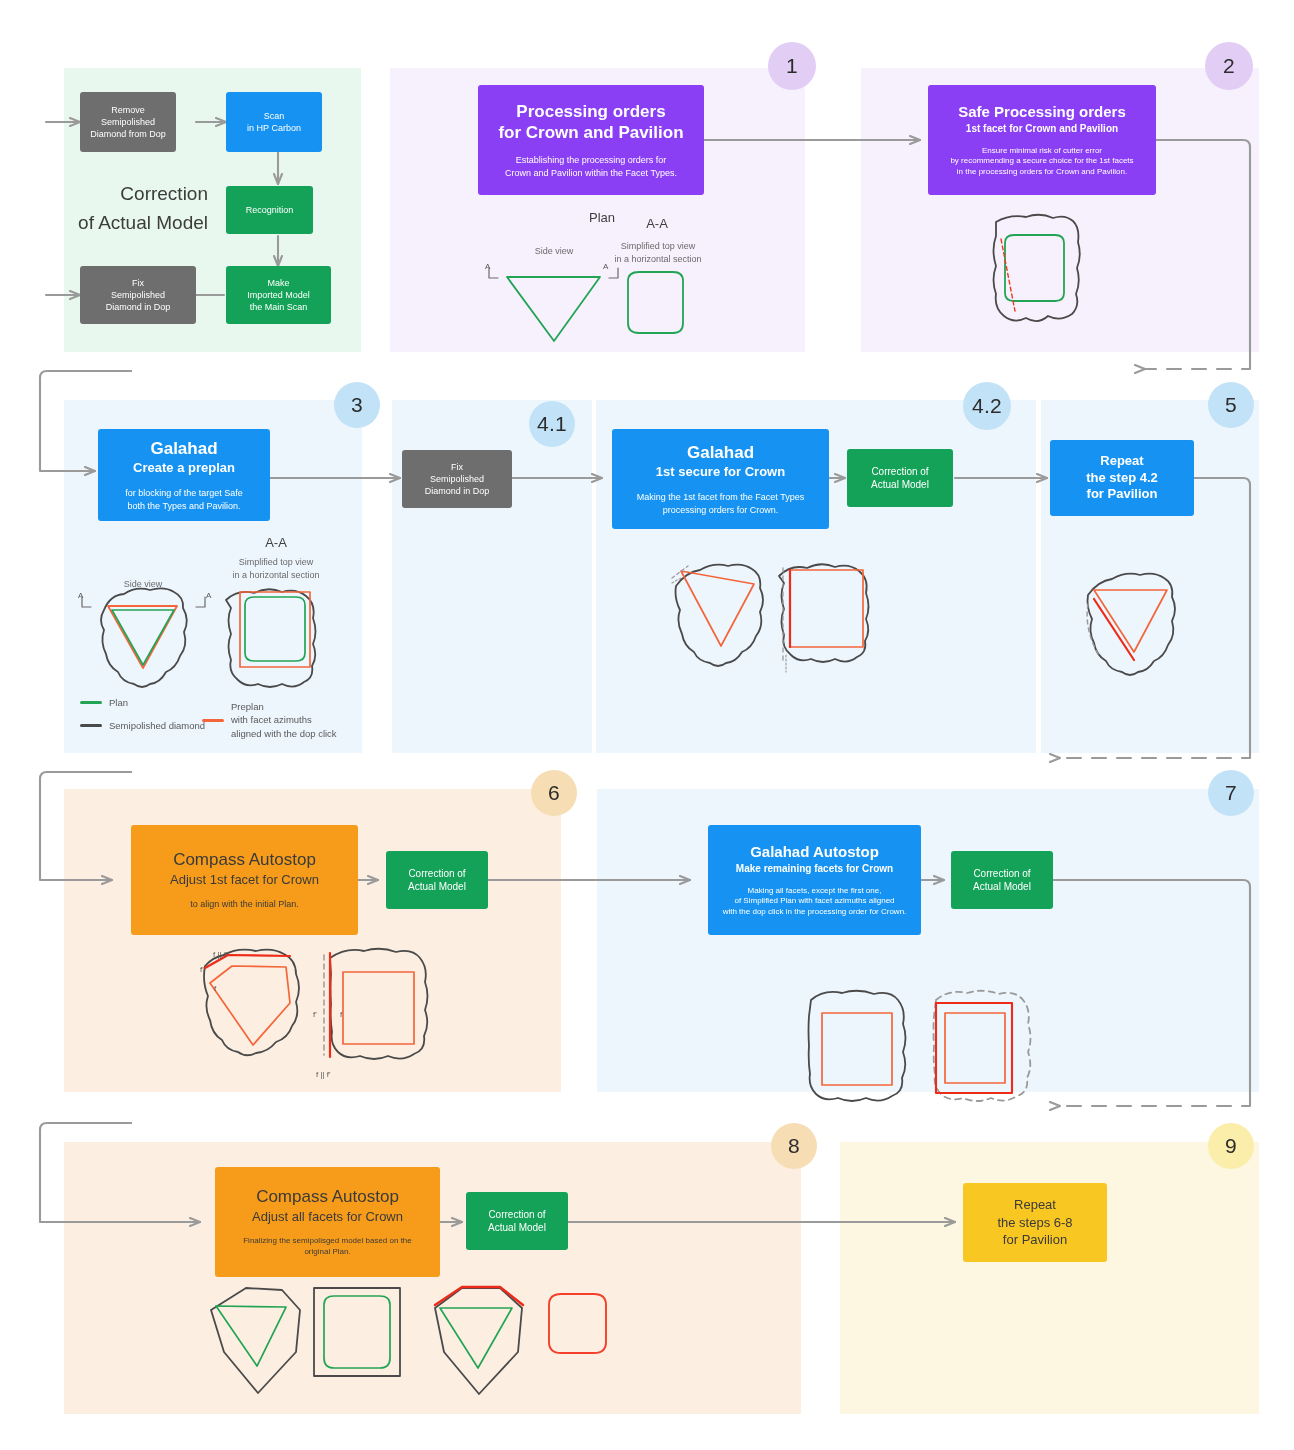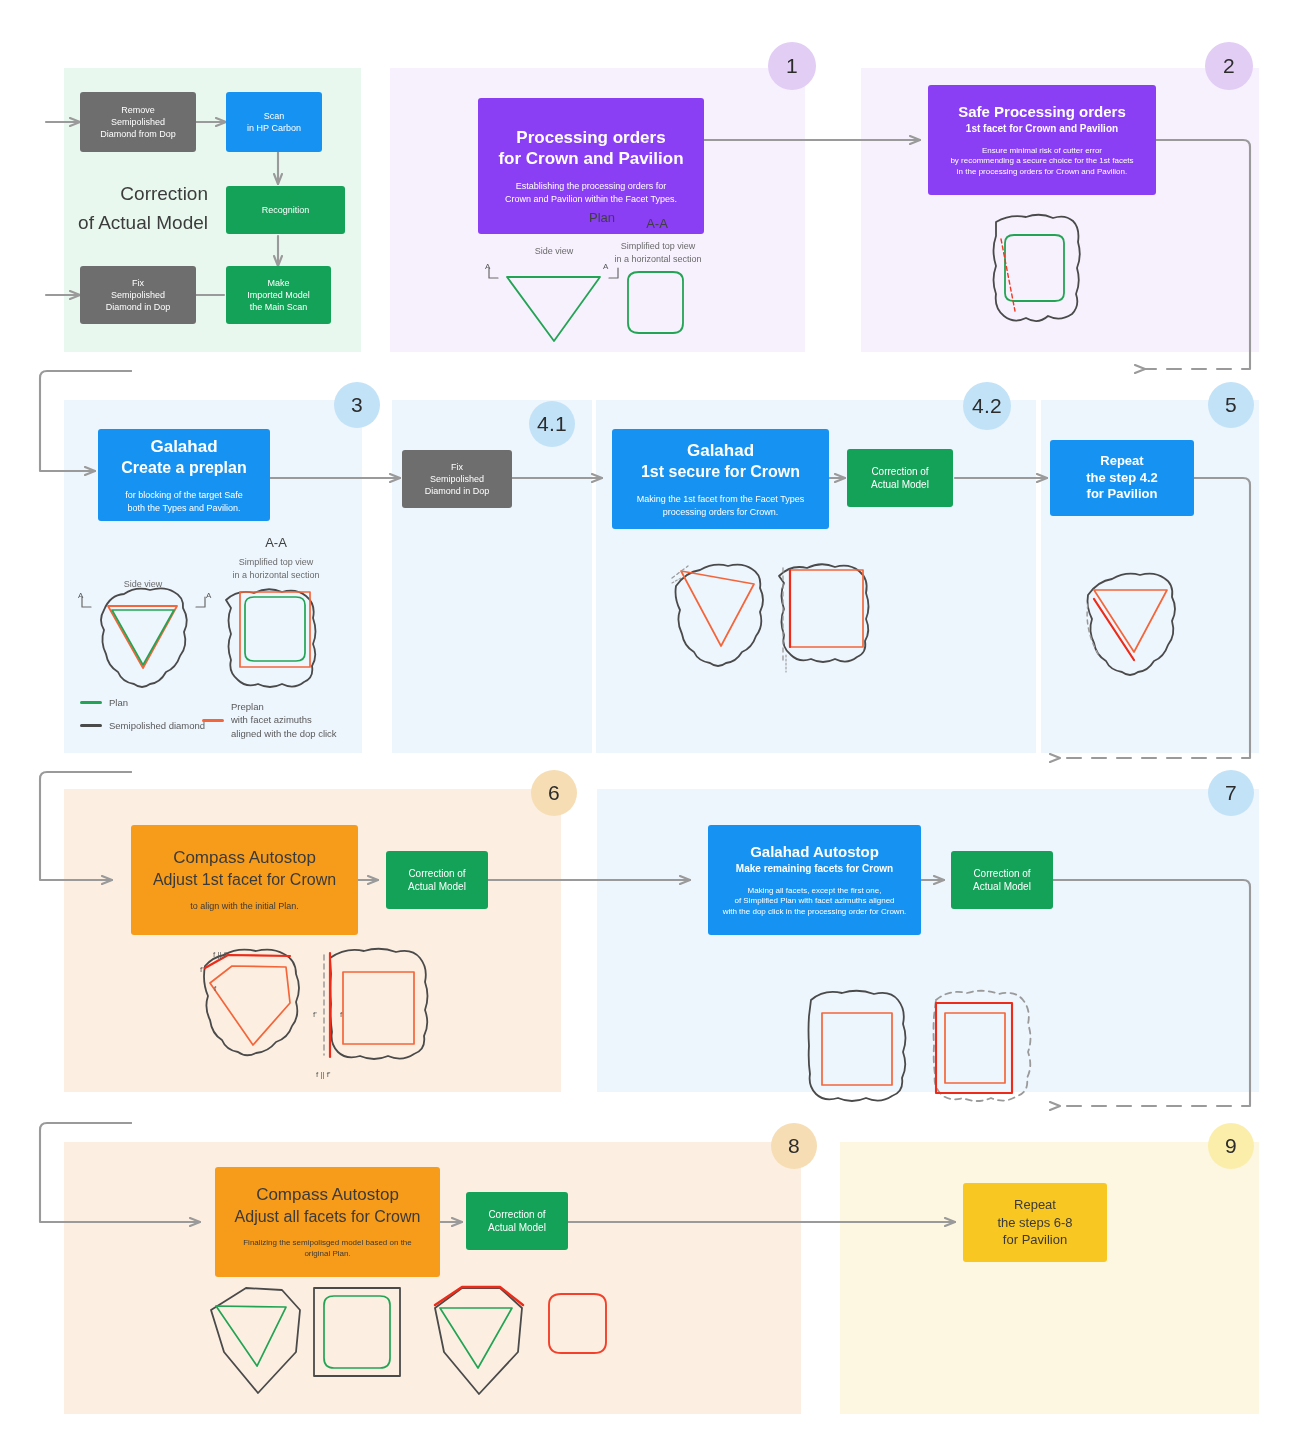--- a/index.html
+++ b/index.html
@@ -39,21 +39,21 @@
   .n-gray  {background:#6e6e6e;color:#fff;}
   .n-blue  {background:#1693f2;color:#fff;}
   .n-green {background:#13a257;color:#fff;}
   .n-purple{background:#8b3ff5;color:#fff;}
   .n-orange{background:#f79c1a;color:#3a3a3a;}
   .n-yellow{background:#f9c722;color:#3a3a3a;}
 
   .n-title  {font-weight:bold;line-height:1.28;}
   .n-sub    {font-weight:bold;line-height:1.3;}
   .n-desc   {line-height:1.45;margin-top:10px;}
-  .n-small  {line-height:1.35;} .t12{font-size:16px;} .t13{font-size:13px;text-align:right;} .t15{font-size:15px;} .t17{font-size:17px;} .t9 {font-size:9px;}  .t10{font-size:10px;}
+  .n-small  {line-height:1.35;} .t12{font-size:13px;} .t13{font-size:13px;text-align:right;} .t15{font-size:15px;} .t17{font-size:17px;} .t9 {font-size:9px;}  .t10{font-size:10px;}
   .t8 {font-size:8px;}
 
   
   .lbl{position:absolute;color:#4a4a4a;z-index:25;}
   .lbl.cta{font-size:19px;line-height:1.5;text-align:right;color:#3c3c3c;}
   .lbl.cap{font-size:9px;color:#6a6a6a;text-align:center;line-height:1.35;}
   .lbl.cap-b{font-size:13px;color:#3f3f3f;text-align:center;}
   .lbl.tiny{font-size:8px;color:#555;}
 
   
@@ -129,32 +129,32 @@
       <path d="M1250,1100 L1250,1106 L1060,1106" stroke-dasharray="14 11" marker-end="url(#ahl)"></path>
 
       <path d="M131,1123 L47,1123 Q40,1123 40,1130 L40,1222 L200,1222" marker-end="url(#ah)"></path>
       <path d="M131,1123 L50,1123" stroke-dasharray="14 11"></path>
 
       <path d="M440,1222 L462,1222" marker-end="url(#ah)"></path>
       <path d="M568,1222 L955,1222" marker-end="url(#ah)"></path>
     </g>
   </svg>
 
-  <div class="node n-gray" style="left:80px;top:92px;width:116px;height:60px;">
+  <div class="node n-gray" style="left:80px;top:92px;width:96px;height:60px;">
     <div class="n-small t9">Remove</div>
     <div class="n-small t9">Semipolished</div>
     <div class="n-small t9">Diamond from Dop</div>
   </div>
 
   <div class="node n-blue" style="left:226px;top:92px;width:96px;height:60px;">
     <div class="n-small t9">Scan</div>
     <div class="n-small t9">in HP Carbon</div>
   </div>
 
-  <div class="node n-green" style="left:226px;top:186px;width:119px;height:48px;justify-content:center;">
+  <div class="node n-green" style="left:226px;top:186px;width:87px;height:48px;justify-content:center;">
     <div class="n-small t9">Recognition</div>
   </div>
 
   <div class="node n-green" style="left:226px;top:266px;width:105px;height:58px;">
     <div class="n-small t9">Make</div>
     <div class="n-small t9">Imported Model</div>
     <div class="n-small t9">the Main Scan</div>
   </div>
 
   <div class="node n-gray" style="left:80px;top:266px;width:116px;height:58px;">
@@ -165,21 +165,21 @@
 
   <div class="lbl cta" style="left:68px;top:180px;width:140px;">
     <div>Correction</div>
     <div>of Actual Model</div>
   </div>
 
   <div class="badge b-purple" style="left:768px;top:42px;width:48px;height:48px;">
     <span>1</span>
   </div>
 
-  <div class="node n-purple" style="left:478px;top:98px;width:226px;height:136px;text-align:right;">
+  <div class="node n-purple" style="left:478px;top:85px;width:226px;height:110px;text-align:right;">
     <div class="n-title t17">Processing orders</div>
     <div class="n-title t17">for Crown and Pavilion</div>
     <div class="n-desc t9">Establishing the processing orders for</div>
     <div class="n-small t9">Crown and Pavilion within the Facet Types.</div>
   </div>
 
   <div class="lbl cap-b" style="left:560px;top:210px;width:84px;">Plan</div>
   <div class="lbl cap" style="left:512px;top:245px;width:84px;">Side view</div>
   <div class="lbl cap-b" style="left:620px;top:216px;width:74px;">A-A</div>
   <div class="lbl cap" style="left:612px;top:240px;width:92px;">Simplified top view</div>

